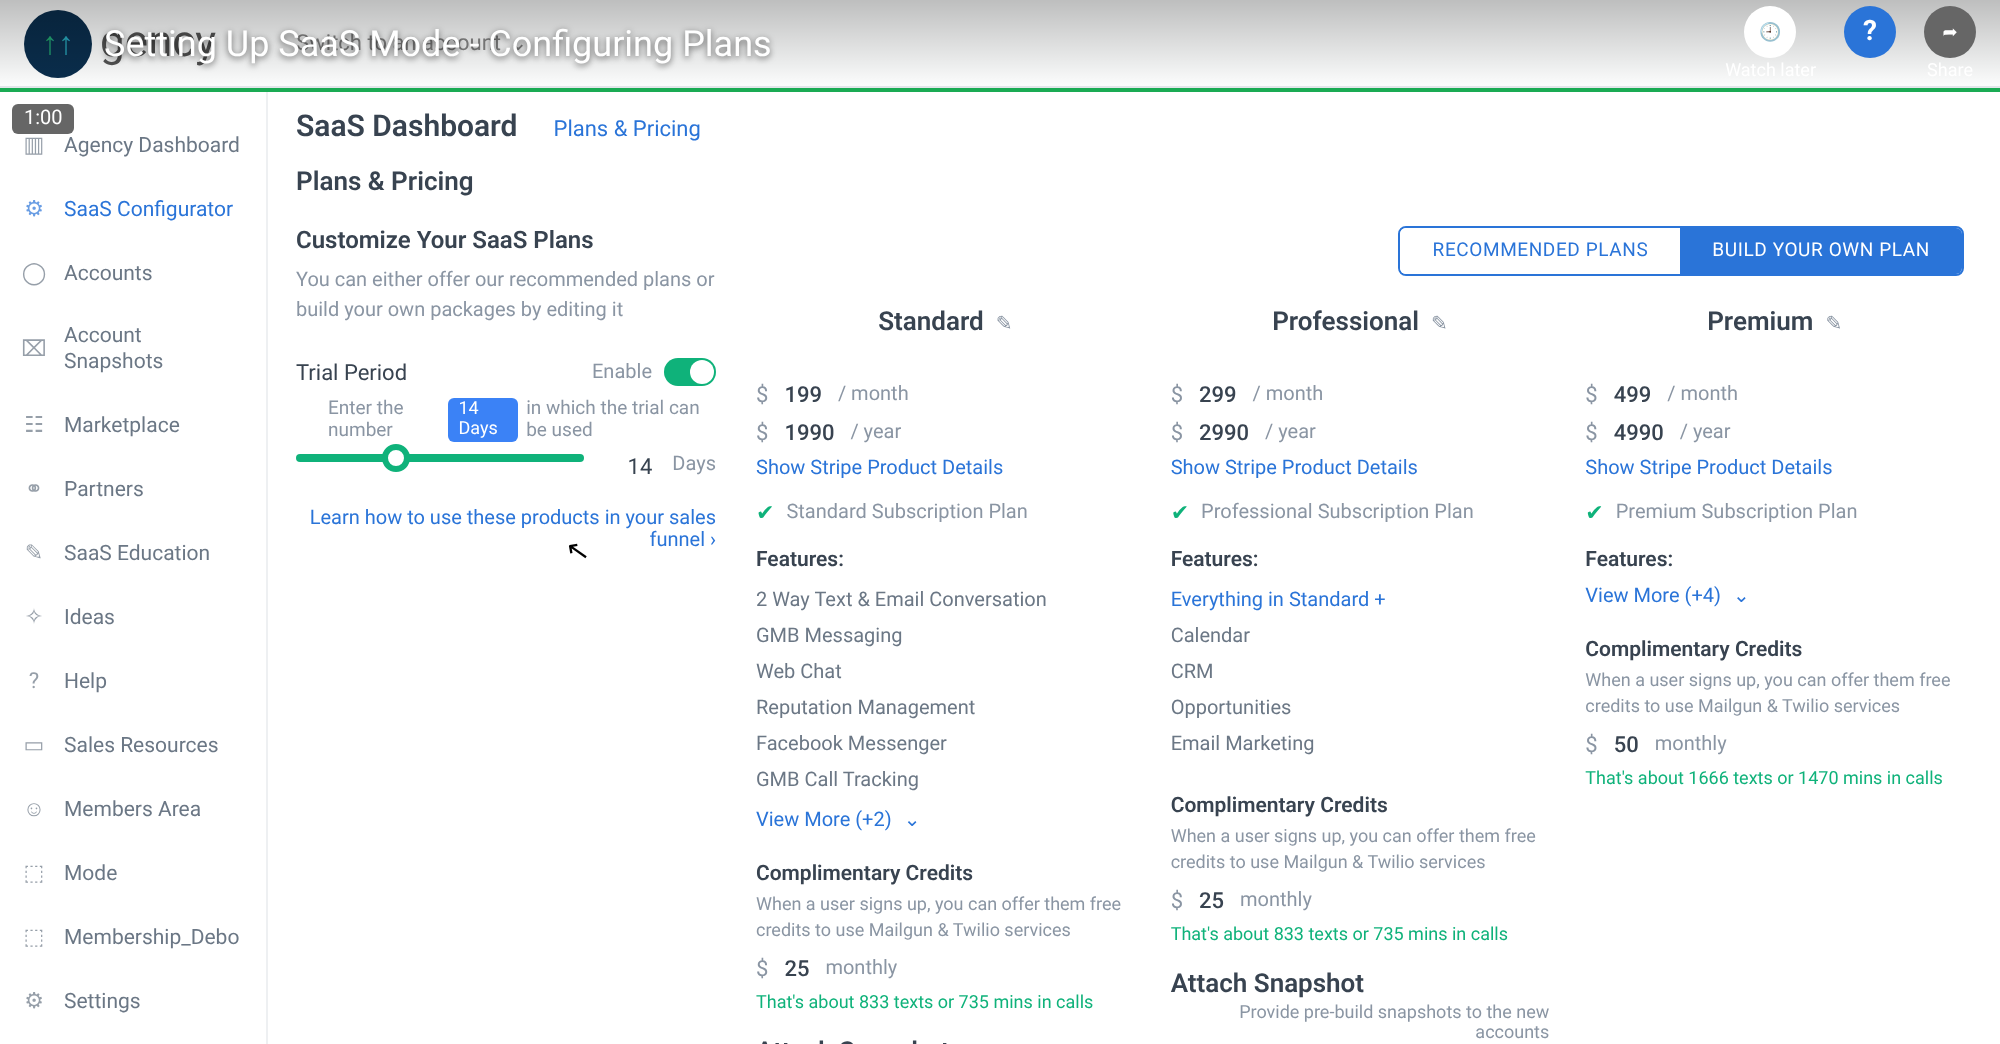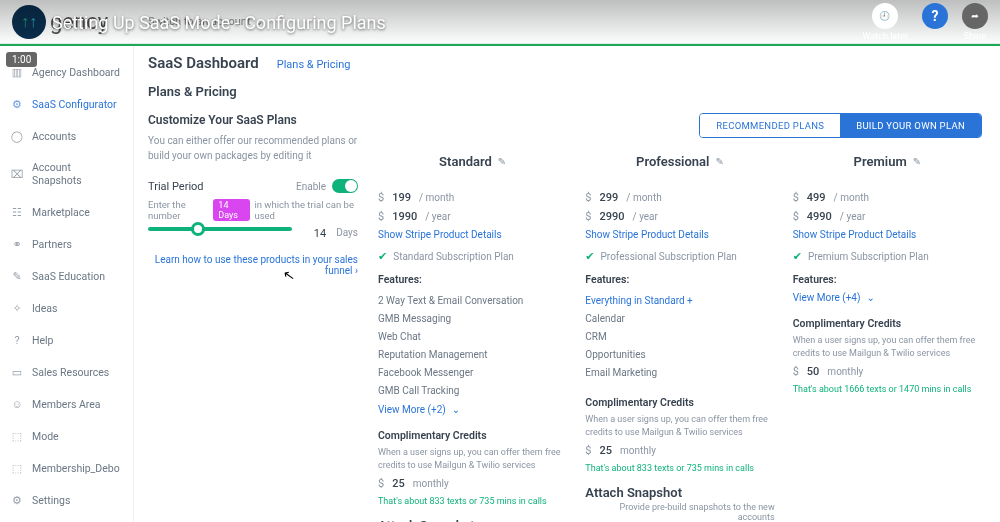--- a/index.html
+++ b/index.html
@@ -161,22 +161,22 @@
   
   .config-col { width: 210px; flex-shrink:0; }
   .config-head { font-size:12px; font-weight:600; color:#384350; margin-bottom:6px;}
   .config-desc { font-size:10px; color:#8a95a3; line-height:1.5; margin-bottom:16px;}
   .trial-row { display:flex; justify-content:space-between; align-items:center; margin-bottom:6px;}
   .trial-label { font-size:11px; color:#384350;}
   .toggle {
     width:26px;height:14px;border-radius:8px;background:#0fb27a;position:relative;
   }
   .toggle::after{content:"";position:absolute;right:1px;top:1px;width:12px;height:12px;border-radius:50%;background:#fff;}
-  .trial-desc { font-size:9.5px; color:#8a95a3; display:flex;align-items:flex-start;gap:4px;}
-  .pill { background:#d946ef;color:#fff;font-size:9px;padding:1px 5px;border-radius:3px;}
+  .trial-desc { font-size:9.5px; color:#8a95a3; display:flex;align-items:flex-start;gap:4px;margin-left:16px;}
+  .pill { background:#3b82f6;color:#fff;font-size:9px;padding:1px 5px;border-radius:3px;}
   .slider-wrap { margin:6px 0 4px; display:flex; align-items:flex-start; gap:10px;}
   .slider {
     flex:1; height:4px;background:#0fb27a;border-radius:3px;position:relative;
   }
   .slider-thumb{position:absolute;left:30%;top:-5px;width:14px;height:14px;border-radius:50%;background:#fff;border:3px solid #0fb27a;}
   .slider-val { font-size:11px; color:#384350; width:24px; text-align:right;}
   .slider-unit { font-size:10px;color:#8a95a3;}
   .learn-link { font-size:10px;color:#2a74d8; text-align:right; margin-top:14px; cursor:pointer;}
 
   

